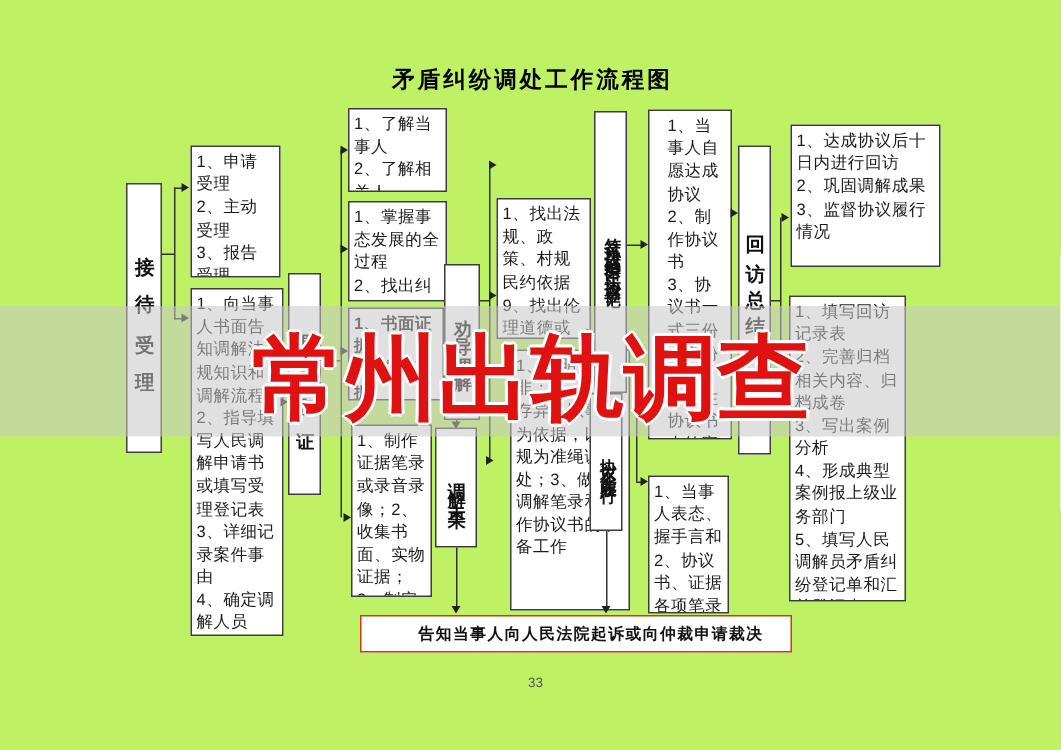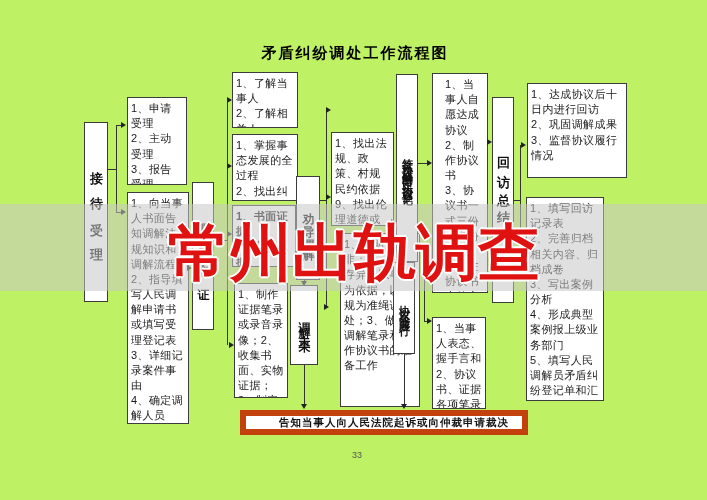--- a/index.html
+++ b/index.html
@@ -7,21 +7,21 @@
         font-family:"Liberation Sans","DejaVu Sans",sans-serif;color:#111;}
   .title{position:absolute;left:225px;top:44px;width:260px;text-align:center;
          font-family:"Liberation Serif","DejaVu Serif",serif;font-weight:bold;
          font-size:15px;letter-spacing:2px;color:#000;}
   .box{position:absolute;border:1px solid #3c3c3c;background:#fff;box-sizing:border-box;
        font-size:11px;line-height:1.38;padding:3px 3px;white-space:pre-line;
        overflow:hidden;letter-spacing:0.4px;color:#1a1a1a;}
   .vbox{position:absolute;border:1px solid #3c3c3c;background:#fff;box-sizing:border-box;
         display:flex;align-items:center;justify-content:center;overflow:hidden;}
   .vlabel{writing-mode:vertical-rl;text-orientation:upright;font-weight:bold;color:#111;}
-  .bar{position:absolute;border:6px solid #c2410c;background:#fff;box-sizing:border-box;
+  .bar{position:absolute;border:1px solid #c2410c;background:#fff;box-sizing:border-box;
        display:flex;align-items:center;justify-content:center;font-weight:bold;
        font-size:10.5px;letter-spacing:1px;padding-left:20px;}
   .pagenum{position:absolute;left:340px;top:450px;width:34px;text-align:center;
            font-size:9px;color:#555;}
   .hl{position:absolute;background:#333;height:1px;}
   .vl{position:absolute;background:#333;width:1px;}
   .ar{position:absolute;width:0;height:0;border-top:3px solid transparent;
       border-bottom:3px solid transparent;border-left:5px solid #222;}
   .ad{position:absolute;width:0;height:0;border-left:3px solid transparent;
       border-right:3px solid transparent;border-top:5px solid #222;}

